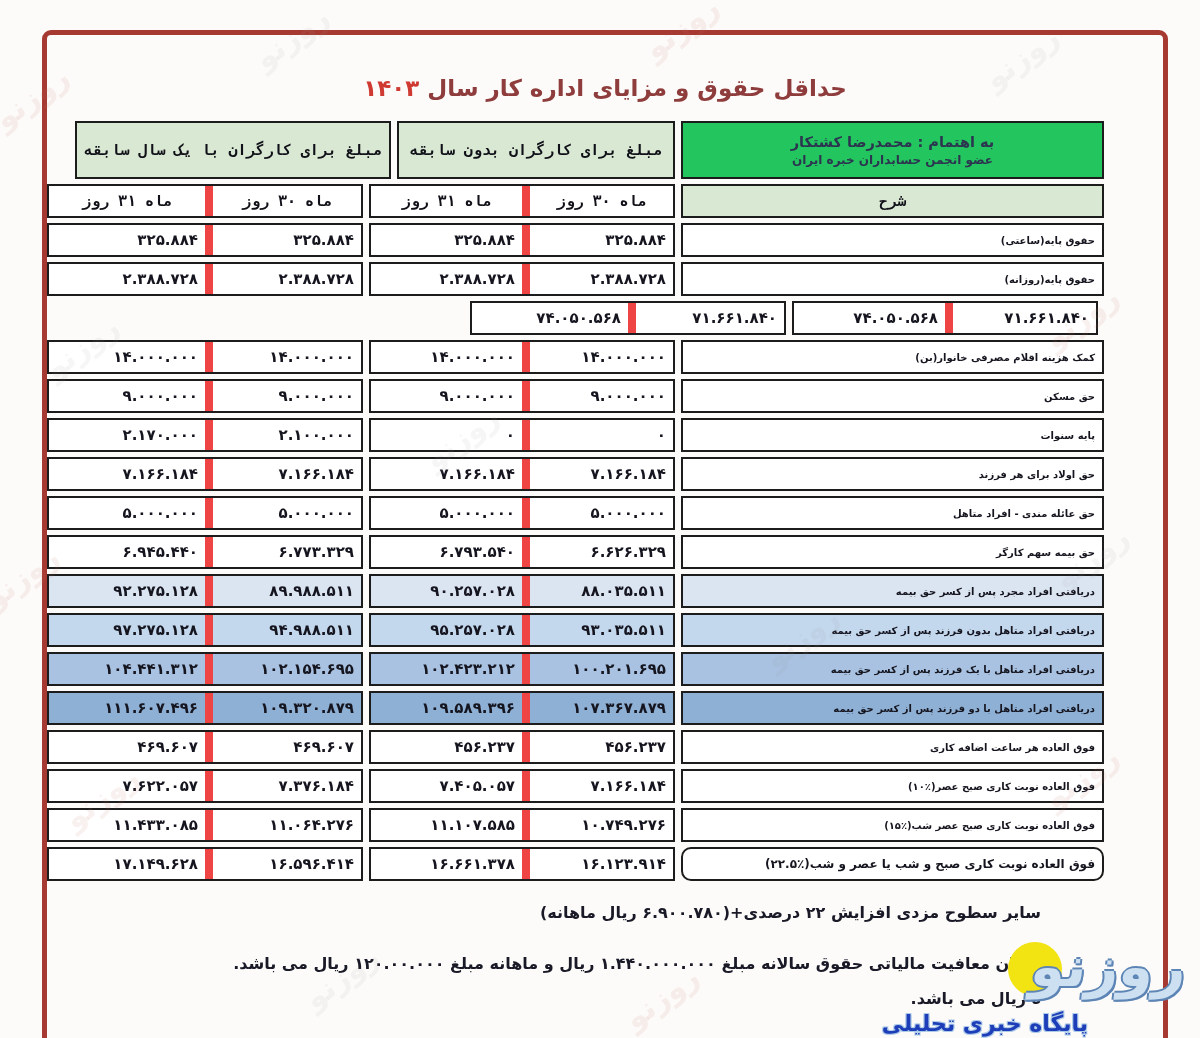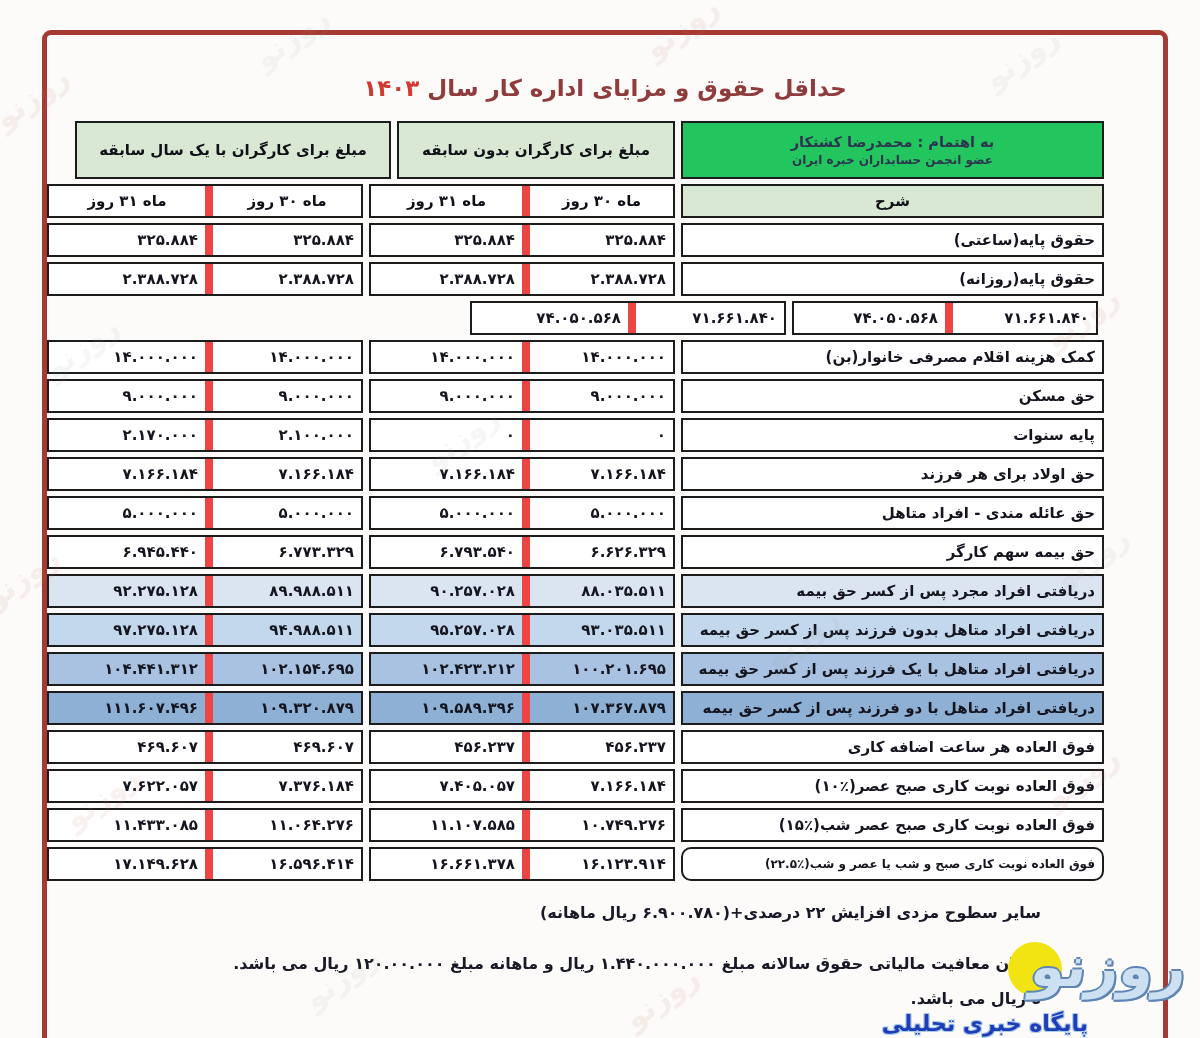--- a/index.html
+++ b/index.html
@@ -23,23 +23,23 @@
   .table{margin:20px 38px 0 0;width:1057px;direction:rtl;}
   .hrow1,.hrow2,.trow{display:flex;direction:rtl;margin-bottom:5px;}
   .hrow1{height:58px;}
   .hrow2{height:34px;}
   .trow{height:34px;}
   .colgap{width:6px;flex:none;}
   .cell{
     box-sizing:border-box;border:2px solid #1c1c1c;background:var(--bg,#fff);
     display:flex;align-items:center;overflow:hidden;
   }
-  .desc{width:423px;padding:0 7px;font-size:15px;font-weight:bold;color:#15151f;}
+  .desc{width:423px;padding:0 7px;font-size:10px;font-weight:bold;color:#15151f;}
   .desc.small{font-size:12px;border-radius:10px;}
-  .center{justify-content:center;text-align:right;}
+  .center{justify-content:center;text-align:right;font-family:Liberation Mono, monospace;}
   .group{
     box-sizing:border-box;display:flex;direction:rtl;
     border:2px solid #1c1c1c;background:var(--bg,#fff);
   }
   .g-no{width:306px;}
   .g-exp{width:316px;}
   .group .cell{border:none;width:50%;height:100%;background:transparent;}
   .group .cell:first-child{border-left:8px solid #ef4444;}
   .val{justify-content:flex-start;padding:0 7px;font-size:15px;font-weight:bold;color:#15151f;}
   .hgreen{background:#d9e8d2;font-weight:bold;font-size:15px;color:#101018;}

